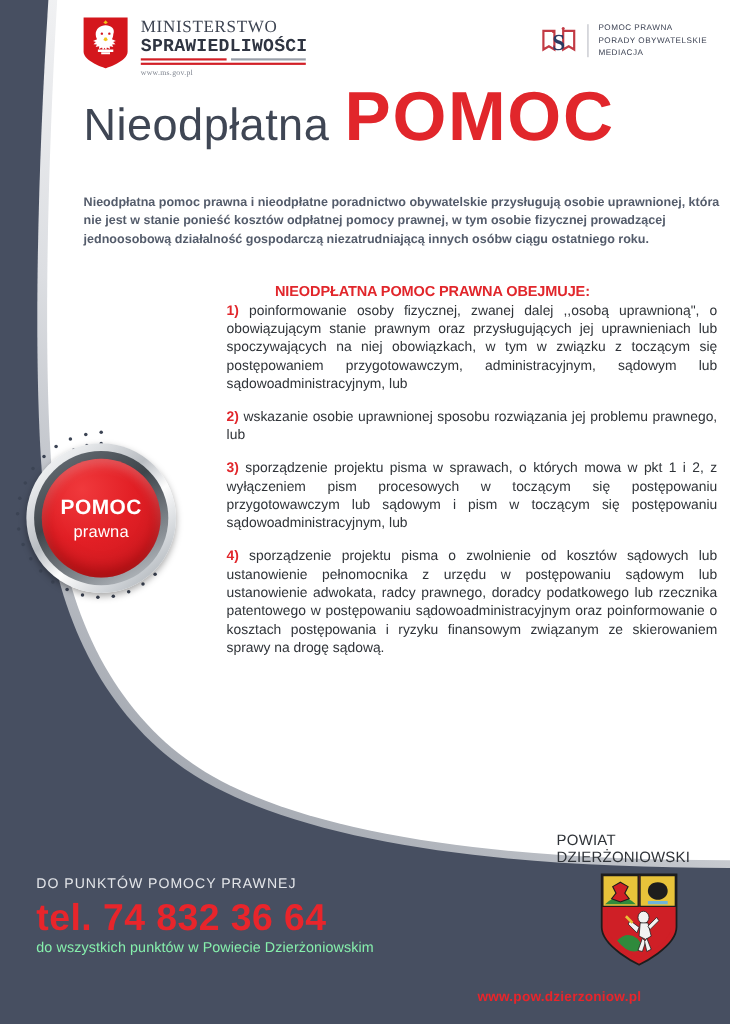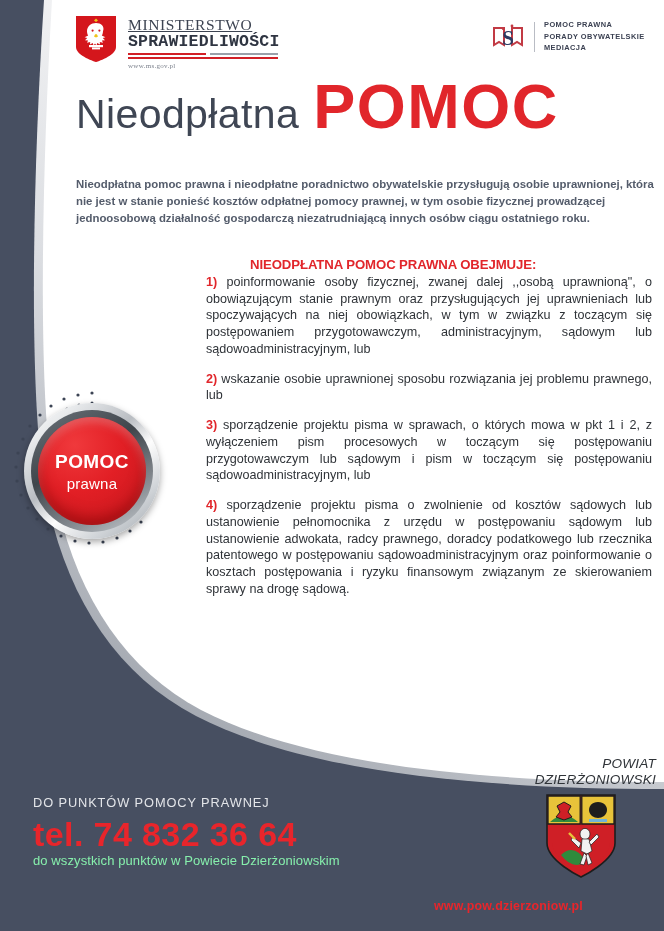--- a/index.html
+++ b/index.html
@@ -13,30 +13,30 @@
 
   
   .bg-dark{position:absolute;inset:0;background:#474f61;}
   .white-shape{position:absolute;left:0;top:0;width:664px;height:931px;}
 
   
   .hdr{position:absolute;left:0;top:0;width:664px;height:78px;}
   .ms-logo{position:absolute;left:74px;top:14px;display:flex;align-items:flex-start;gap:10px;}
   .eagle-box{width:44px;height:50px;position:relative;}
   .ms-text{padding-top:3px;}
-  .ms-l1{font-family:"Liberation Serif","DejaVu Serif",serif;font-size:15.5px;letter-spacing:.6px;color:#3d4452;line-height:1.02;text-decoration:underline;}
+  .ms-l1{font-family:"Liberation Serif","DejaVu Serif",serif;font-size:15.5px;letter-spacing:.6px;color:#3d4452;line-height:1.02;}
   .ms-l2{font-family:Liberation Mono, monospace;font-size:16.5px;font-weight:bold;letter-spacing:.2px;color:#2f3542;line-height:1.05;}
   .ms-rule{margin-top:3px;width:150px;height:6px;position:relative;}
   .ms-rule i{position:absolute;left:0;height:2px;background:#d21f26;}
   .ms-url{margin-top:3px;font-family:"Liberation Serif","DejaVu Serif",serif;font-size:7px;color:#7b808c;letter-spacing:.3px;}
 
   .pp-logo{position:absolute;left:491px;top:19px;display:flex;align-items:center;gap:9px;}
   .pp-mark{width:34px;height:34px;position:relative;}
   .pp-div{width:1px;height:30px;background:#b9bcc4;}
-  .pp-text{font-size:7.4px;font-weight:bold;color:#3b4152;line-height:1.58;letter-spacing:.45px;}
+  .pp-text{font-size:7.4px;font-weight:normal;color:#3b4152;line-height:1.58;letter-spacing:.45px;}
 
   
   .title-row{position:absolute;left:76px;top:78px;width:572px;height:62px;display:flex;align-items:baseline;}
   .t-thin{font-size:41px;font-weight:normal;color:#3f4654;letter-spacing:.4px;}
   .t-bold{font-size:63px;font-weight:bold;color:#e1262b;letter-spacing:1.5px;margin-left:14px;line-height:.9;}
 
   .subq{position:absolute;left:76px;top:150px;font-size:12.6px;font-weight:bold;color:#d6262c;letter-spacing:1.25px;white-space:nowrap;}
 
   .intro{position:absolute;left:76px;top:176px;width:578px;font-size:11.4px;font-weight:bold;color:#545c6b;line-height:1.47;text-align:left;}
 
@@ -63,21 +63,21 @@
   .btn{
     position:absolute;left:20px;top:20px;width:108px;height:108px;border-radius:50%;
     background:radial-gradient(circle at 34% 26%,#f0393c 0%,#e21f25 44%,#c4161c 100%);
     box-shadow:inset 0 -7px 14px rgba(120,0,0,.5),inset 0 5px 10px rgba(255,255,255,.28);
     display:flex;flex-direction:column;align-items:center;justify-content:center;z-index:3;
   }
   .btn .b1{color:#fff;font-size:19px;font-weight:bold;letter-spacing:.4px;line-height:1;}
   .btn .b2{color:#fff;font-size:15px;font-weight:normal;letter-spacing:.2px;line-height:1;margin-top:5px;}
 
   
-  .powiat{position:absolute;left:506px;top:756px;width:150px;text-align:right;font-style:italic;}
+  .powiat{position:absolute;left:506px;top:756px;width:150px;text-align:left;}
   .pw-t{font-size:13.6px;color:#2f3338;line-height:1.18;letter-spacing:.2px;}
   .crest{width:74px;height:86px;margin:5px auto 0;position:relative;}
 
   
   .reg{position:absolute;left:33px;top:791px;width:420px;}
   .reg1{font-size:29px;font-weight:bold;color:#ffffff;letter-spacing:.2px;line-height:1;}
   .reg2{font-size:12.8px;color:#e3e5e9;letter-spacing:.9px;margin-top:4px;}
   .reg3{font-size:34px;font-weight:bold;color:#e8252b;letter-spacing:.4px;line-height:1.05;margin-top:7px;}
   .reg4{font-size:13px;color:#86efac;margin-top:0;letter-spacing:.1px;}
 

